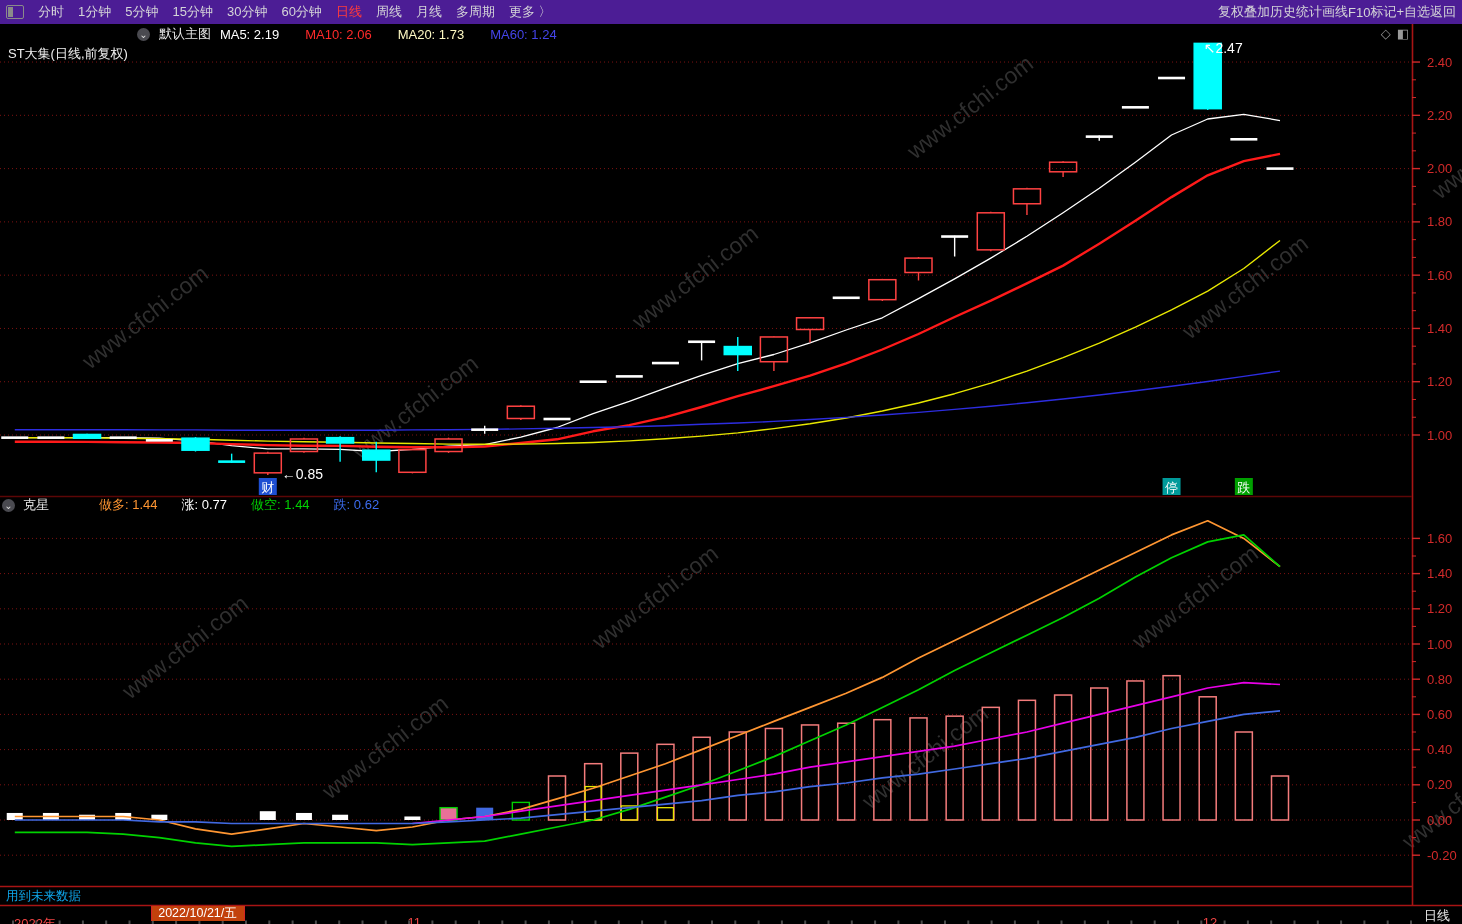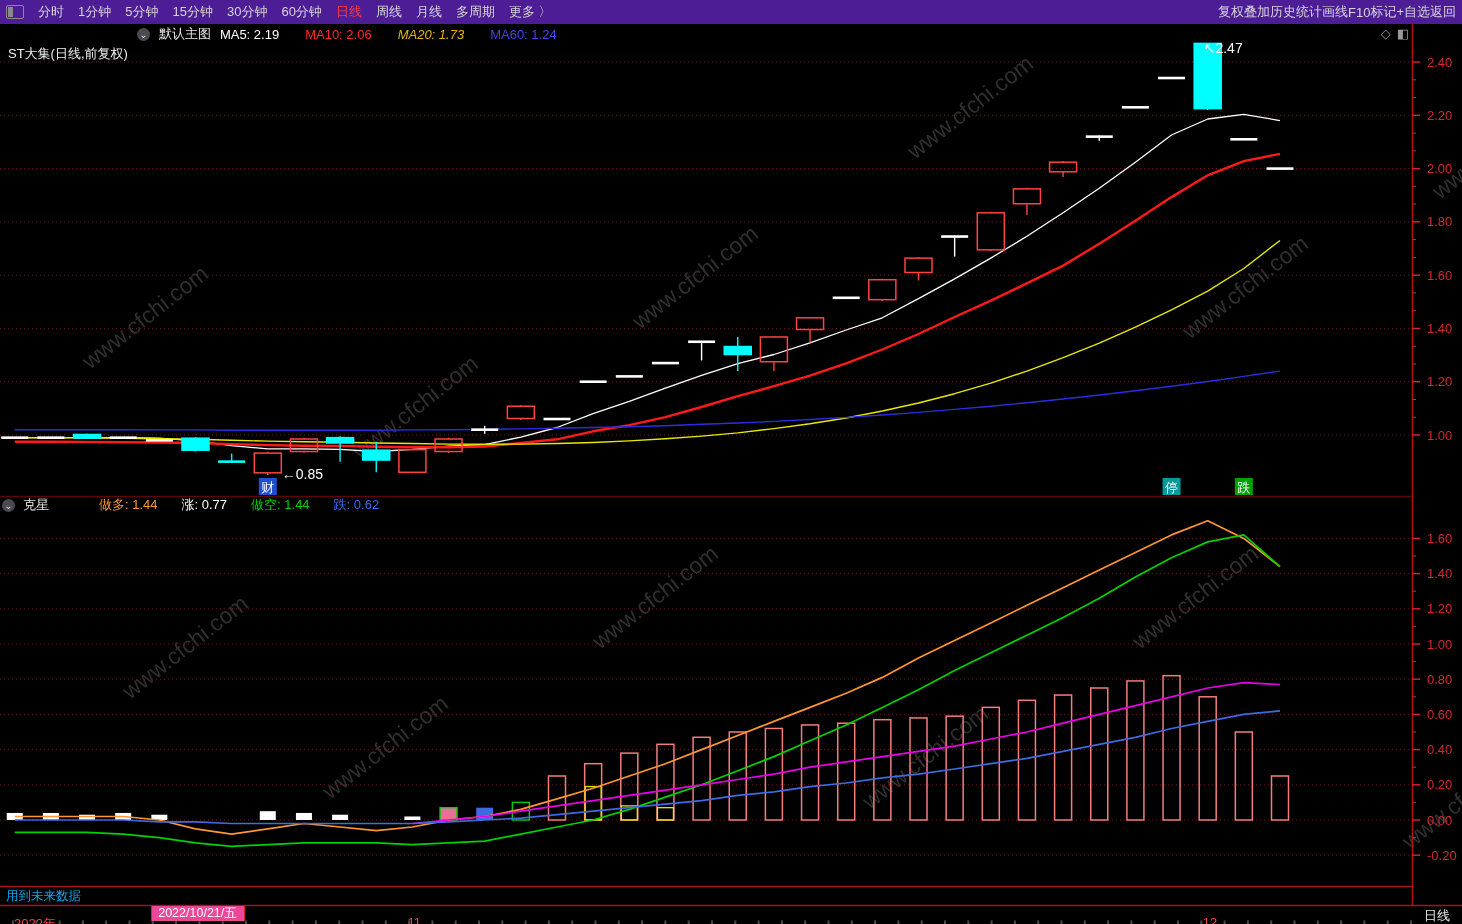--- a/index.html
+++ b/index.html
@@ -25,21 +25,21 @@
   .overlay-label{color:#e8e8e8;}
   .ma-item{white-space:nowrap;}
   .info-icons{position:absolute;right:55px;top:2px;color:#9a9a9a;font-size:13px;letter-spacing:6px;}
   .indicator-bar{position:absolute;left:2px;top:497px;height:16px;display:flex;align-items:center;
                  gap:8px;z-index:30;font-size:13px;}
   .indicator-name{color:#e8e8e8;}
   .ind-field{white-space:nowrap;}
   .future-note{position:absolute;left:6px;top:888px;color:#0ea5e9;font-size:12.5px;z-index:30;}
   .date-row{position:absolute;left:0;top:905px;width:1462px;height:19px;z-index:30;}
   .month-label{position:absolute;top:10px;color:#ef4444;font-size:13px;white-space:nowrap;}
-  .cursor-date{position:absolute;top:1px;height:15px;background:#ec4899;color:#fff;font-size:12.5px;
+  .cursor-date{position:absolute;top:1px;height:15px;background:#c2410c;color:#fff;font-size:12.5px;
                line-height:15px;text-align:center;border-left:1px solid #d42424;border-right:1px solid #d42424;
                padding:0 3px;white-space:nowrap;}
   .period-label{position:absolute;top:2px;left:1424px;color:#e8e8e8;font-size:13px;}
 </style>
 </head>
 <body>
 
 <div class="screen">
 
   <svg id="chart-svg" width="1462" height="924">
@@ -356,21 +356,21 @@
       </div>
   </div>
 
   <div class="infobar">
     <span class="stock-title">ST大集(日线,前复权)</span>
     <span class="circ-icon">⌄</span>
     <span class="overlay-label">默认主图</span>
     <span id="ma-values" style="display:flex;gap:26px;">
         <span class="ma-item" style="color: rgb(255, 255, 255);">MA5: 2.19</span>
         <span class="ma-item" style="color: rgb(255, 42, 42);">MA10: 2.06</span>
-        <span class="ma-item" style="color: #eab308; font-style: italic;">MA20: 1.73</span>
+        <span class="ma-item" style="color: #fef9c3;">MA20: 1.73</span>
         <span class="ma-item" style="color: rgb(68, 68, 232);">MA60: 1.24</span>
       </span>
     <div class="info-icons" id="info-icons"><span>◇</span><span>◧</span></div>
   </div>
 
   <div class="indicator-bar">
     <span class="circ-icon">⌄</span>
     <span class="indicator-name">克星</span>
     <span id="indicator-fields" style="display:flex;gap:24px;margin-left:42px;">
         <span class="ind-field" style="color: rgb(255, 150, 50);">做多: 1.44</span>

